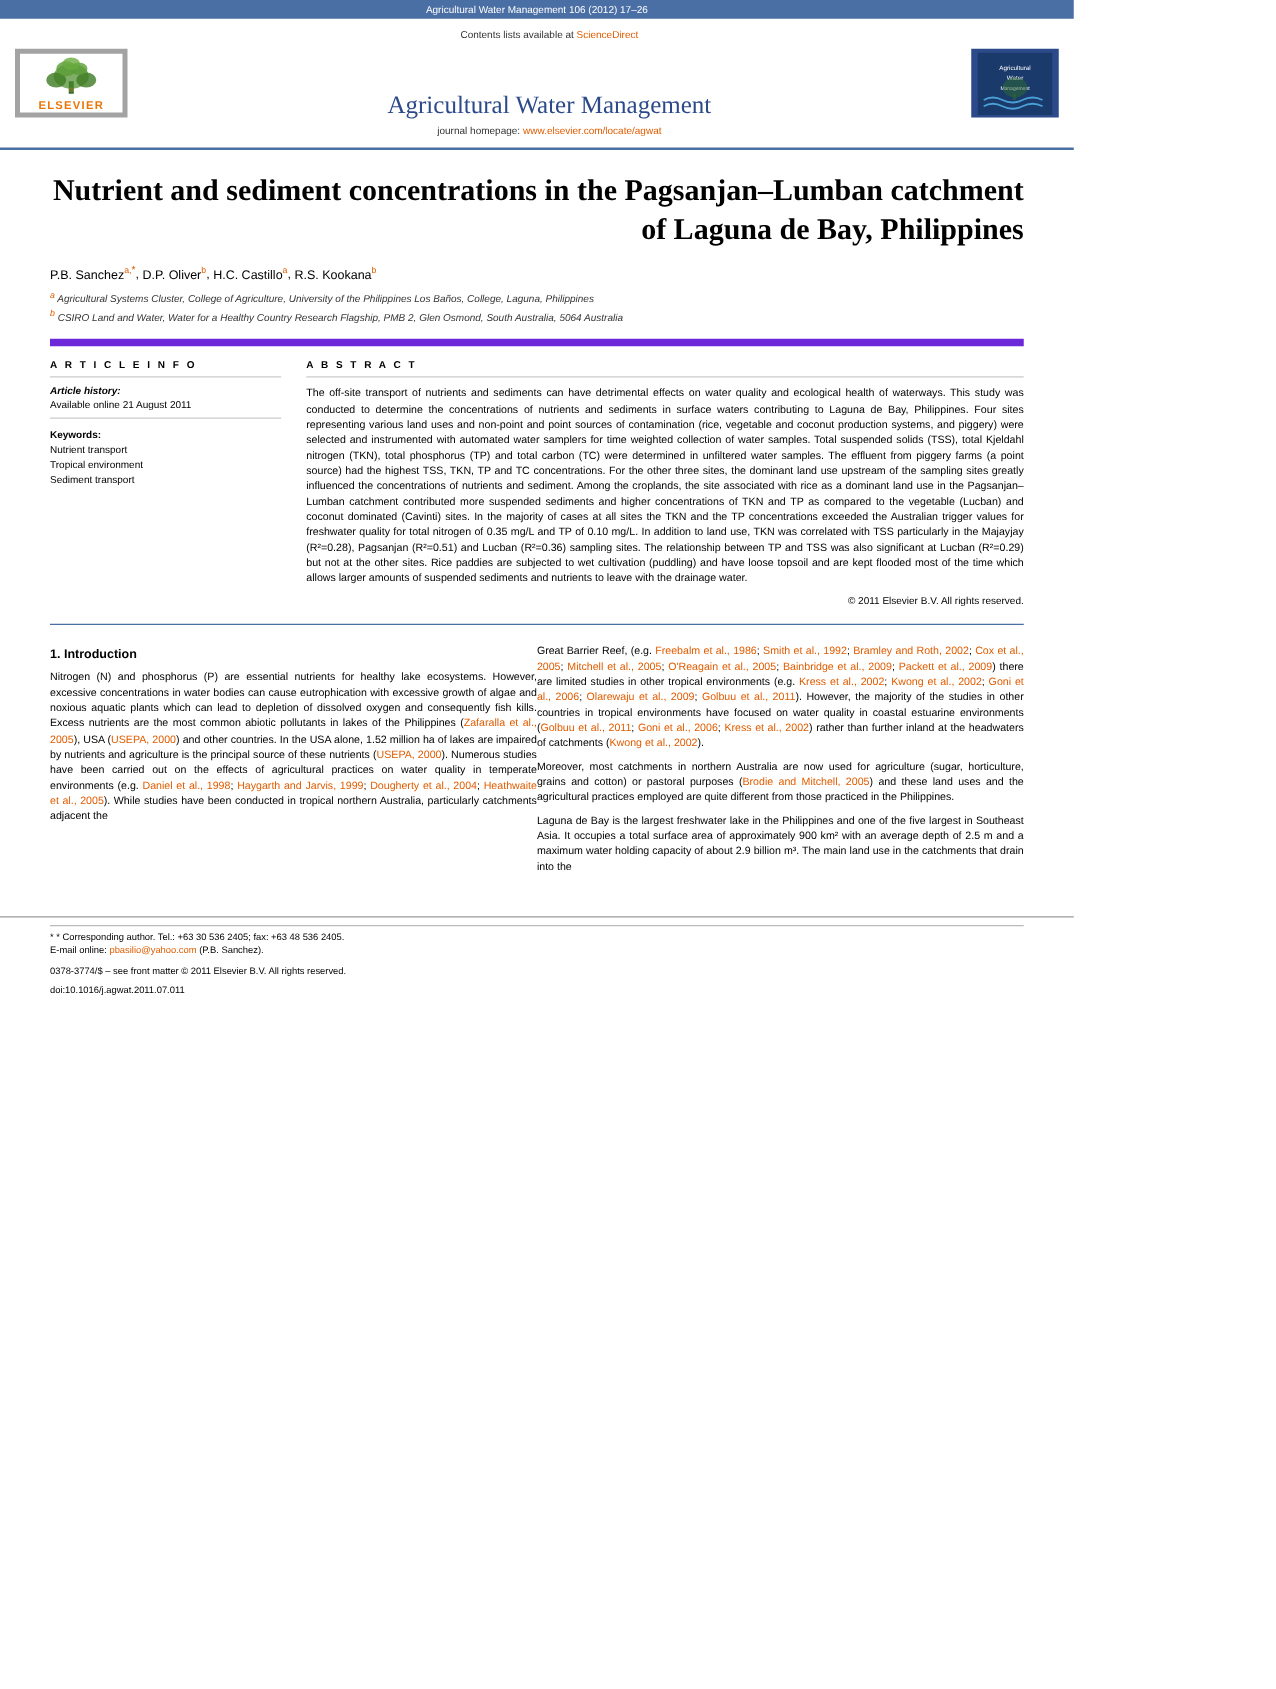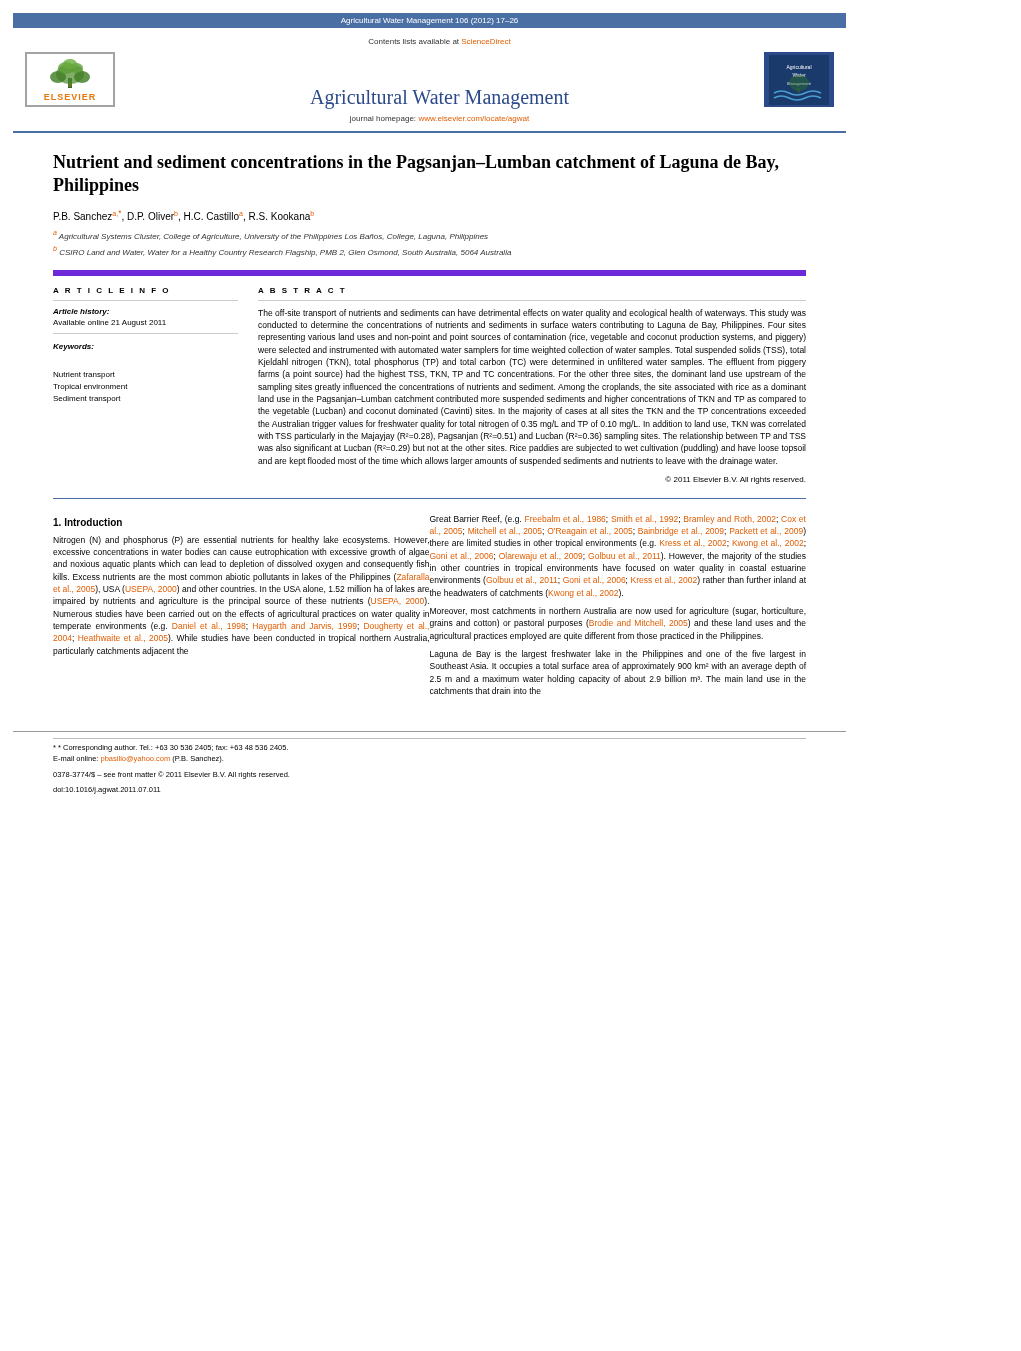--- a/index.html
+++ b/index.html
@@ -8,21 +8,21 @@
       font-family: 'Times New Roman', Times, serif;
       font-size: 9.5px;
       color: #000;
       width: 1021px;
       min-height: 1351px;
     }
     .page {
       width: 859px;
       min-height: 1351px;
       background: #fff;
-      padding: 13px;
+      padding: 0;
     }
     
     .top-bar {
       background: #4a6fa5;
       color: #fff;
       text-align: center;
       font-size: 8px;
       padding: 3px 0;
       font-family: Arial, sans-serif;
     }
@@ -30,21 +30,21 @@
     .journal-header {
       display: flex;
       align-items: center;
       border-bottom: 2px solid #4a6fa5;
       padding: 8px 12px;
       gap: 10px;
     }
     .elsevier-logo {
       width: 90px;
       height: 55px;
-      border: 2px solid #a3a3a3;
+      border: 4px solid #a3a3a3;
       display: flex;
       flex-direction: column;
       align-items: center;
       justify-content: center;
       flex-shrink: 0;
     }
     .elsevier-text {
       color: #e8760a;
       font-family: Arial, sans-serif;
       font-size: 9px;
@@ -88,26 +88,27 @@
       display: flex;
       align-items: center;
       justify-content: center;
       overflow: hidden;
     }
     
     .main-content {
       padding: 18px 40px 18px 40px;
     }
     .article-title {
-      font-size: 18px;
+      font-size: 24px;
       font-weight: bold;
       color: #000;
       margin-bottom: 10px;
       line-height: 1.3;
       font-family: 'Times New Roman', Times, serif;
+      text-align: right;
     }
     .authors {
       font-size: 10px;
       margin-bottom: 6px;
       font-family: Arial, sans-serif;
       color: #000;
     }
     .author-sup {
       font-size: 7px;
       vertical-align: super;
@@ -162,23 +163,22 @@
     .article-info-value {
       font-size: 8px;
       font-family: Arial, sans-serif;
       color: #000;
       margin-bottom: 6px;
     }
     .keywords-label {
       font-size: 8px;
       font-family: Arial, sans-serif;
       font-weight: bold;
-      font-style: italic;
       margin-top: 8px;
-      margin-bottom: 18px;
+      margin-bottom: 2px;
     }
     .keyword-item {
       font-size: 8px;
       font-family: Arial, sans-serif;
       color: #000;
       line-height: 1.5;
     }
     .abstract-text {
       font-size: 8.5px;
       font-family: Arial, sans-serif;

